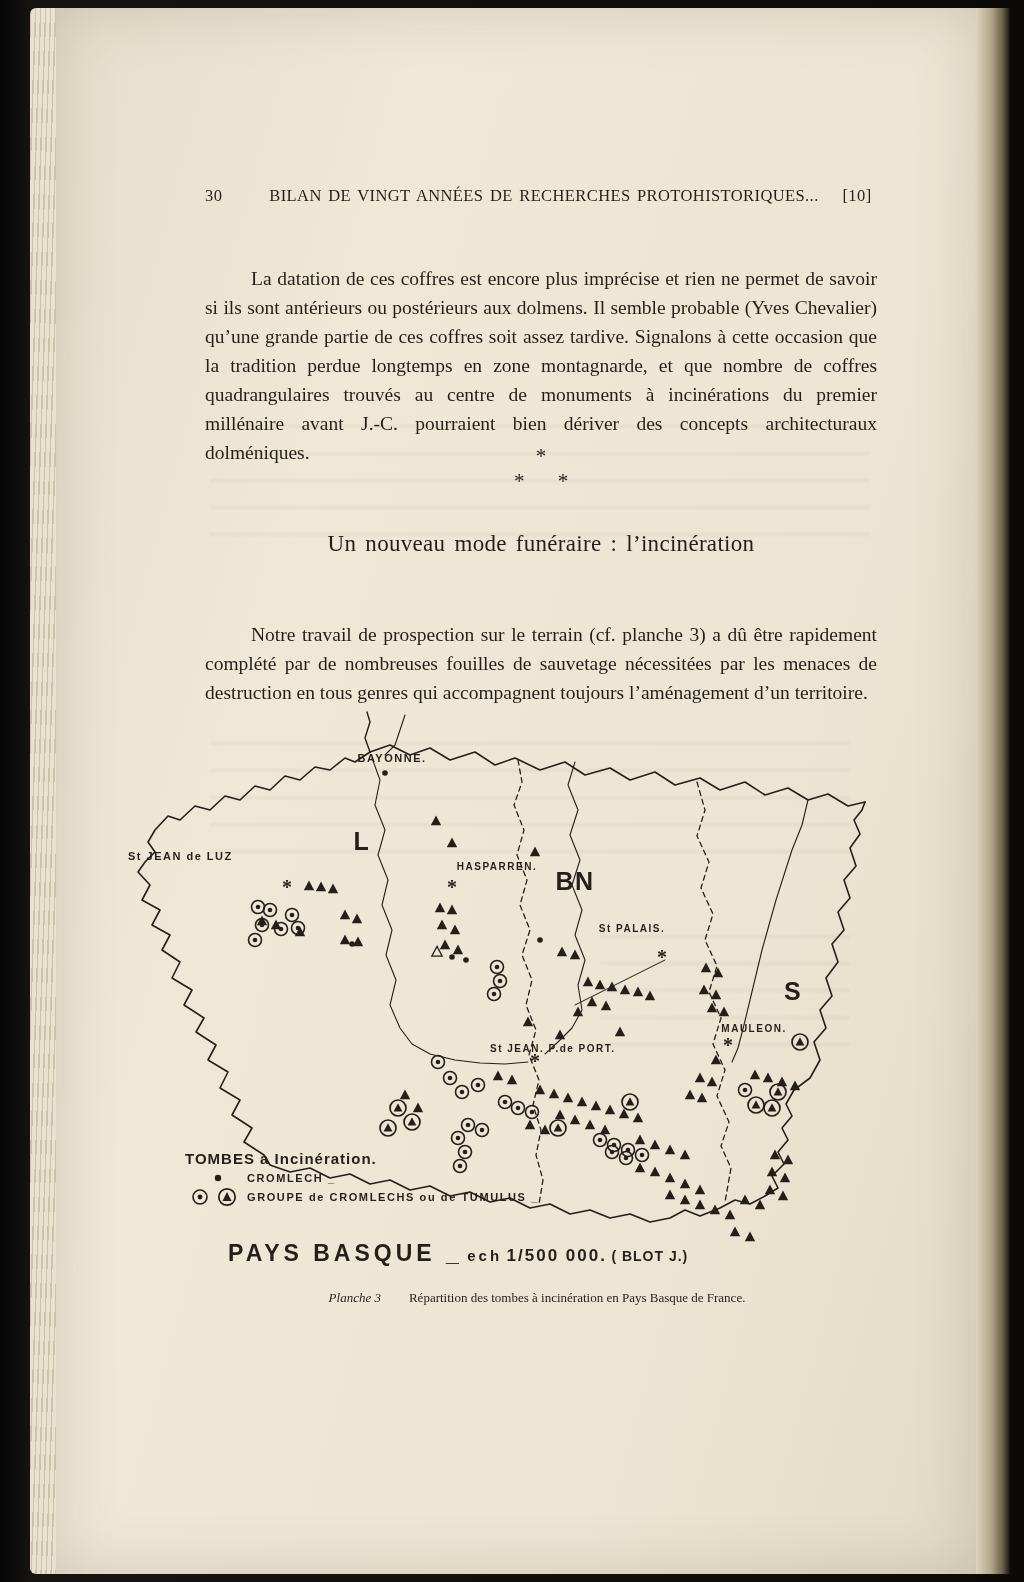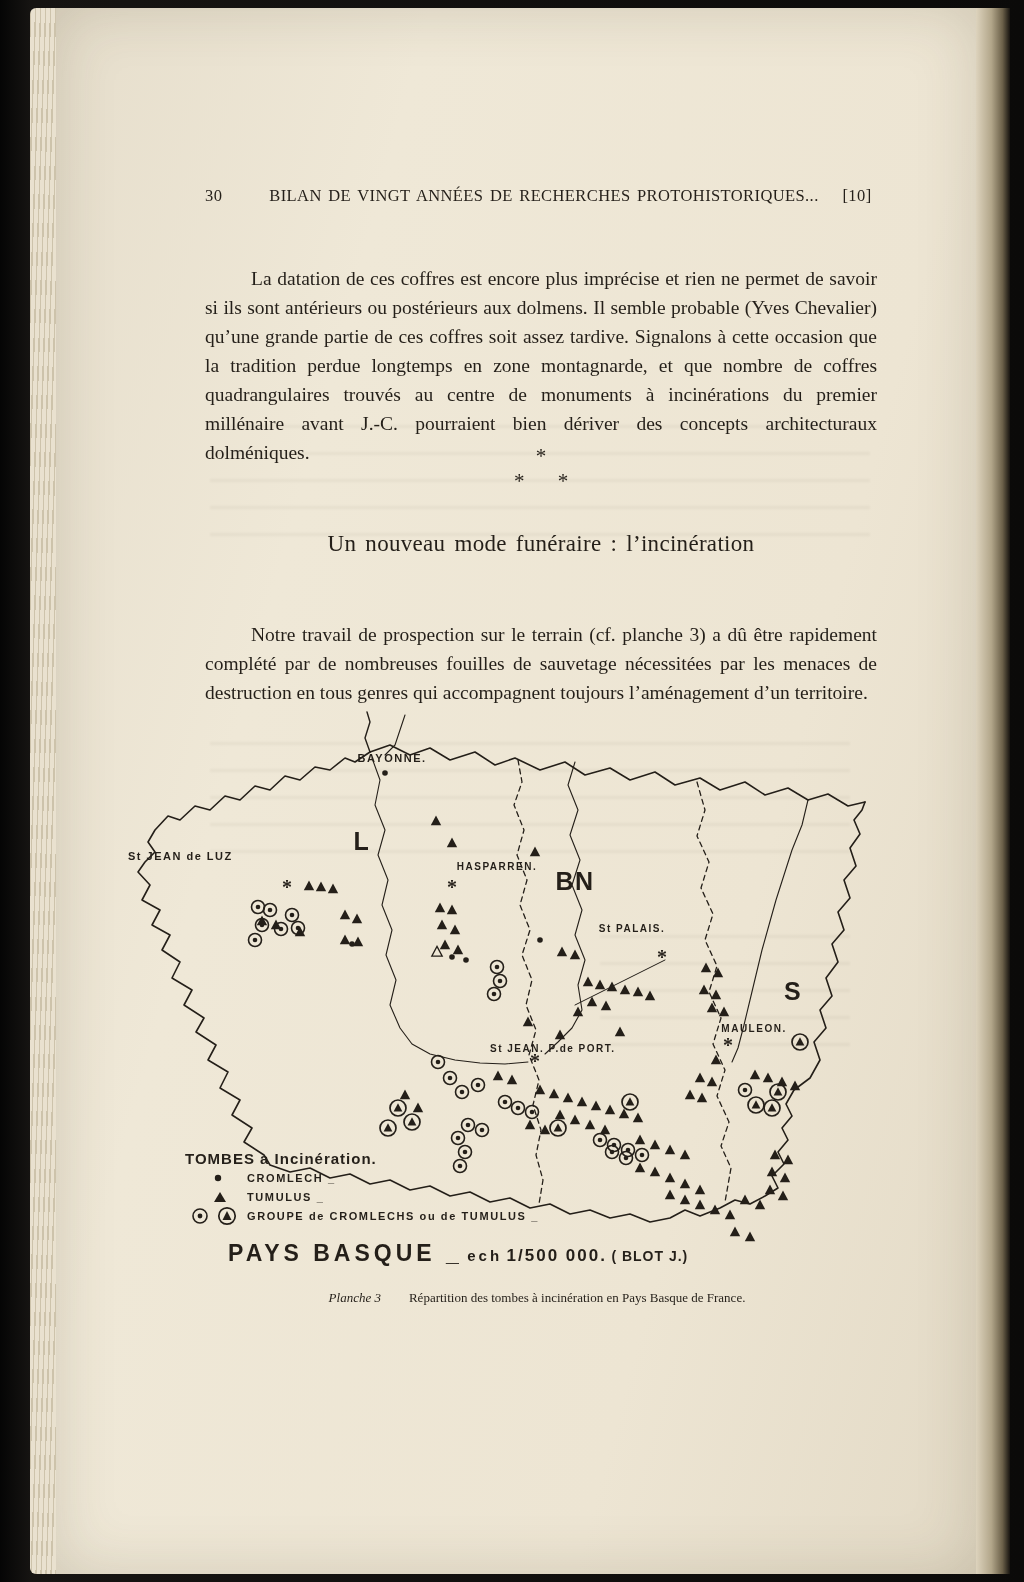--- a/index.html
+++ b/index.html
@@ -285,28 +285,20 @@
   <div id="legend">
     <div class="lg-title">TOMBES a Incinération.</div>
     <div class="lg-row">
       <span class="icons">
         <svg width="10" height="10">
             <circle cx="5" cy="5" r="3.2" fill="#241f19"></circle>
           </svg>
       </span>
       <span>CROMLECH _</span>
     </div>
-    <div class="lg-row">
-      <span class="icons">
-        <svg width="14" height="12">
-            <polygon points="7,1 13,11 1,11" fill="#241f19"></polygon>
-          </svg>
-      </span>
-      <span>TUMULUS _</span>
-    </div>
     <div class="lg-row wide">
       <span class="icons">
         <svg width="18" height="18">
             <circle cx="9" cy="9" r="7" fill="none" stroke="#241f19" stroke-width="1.6"></circle>
             <circle cx="9" cy="9" r="2.4" fill="#241f19"></circle>
           </svg>
         <svg width="20" height="20">
             <circle cx="10" cy="10" r="8.2" fill="none" stroke="#241f19" stroke-width="1.7"></circle>
             <polygon points="10,5 14.5,14 5.5,14" fill="#241f19"></polygon>
           </svg>

